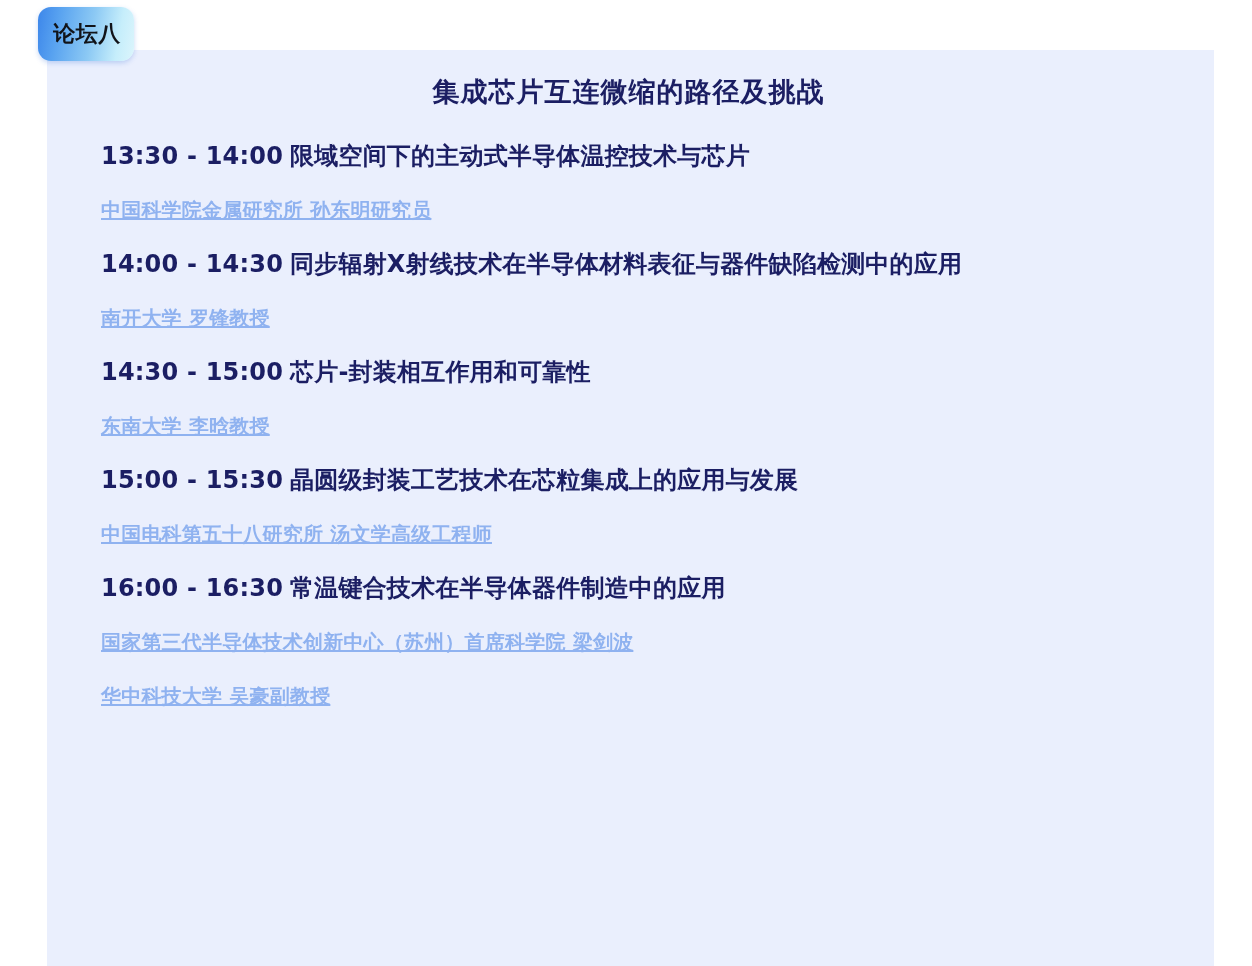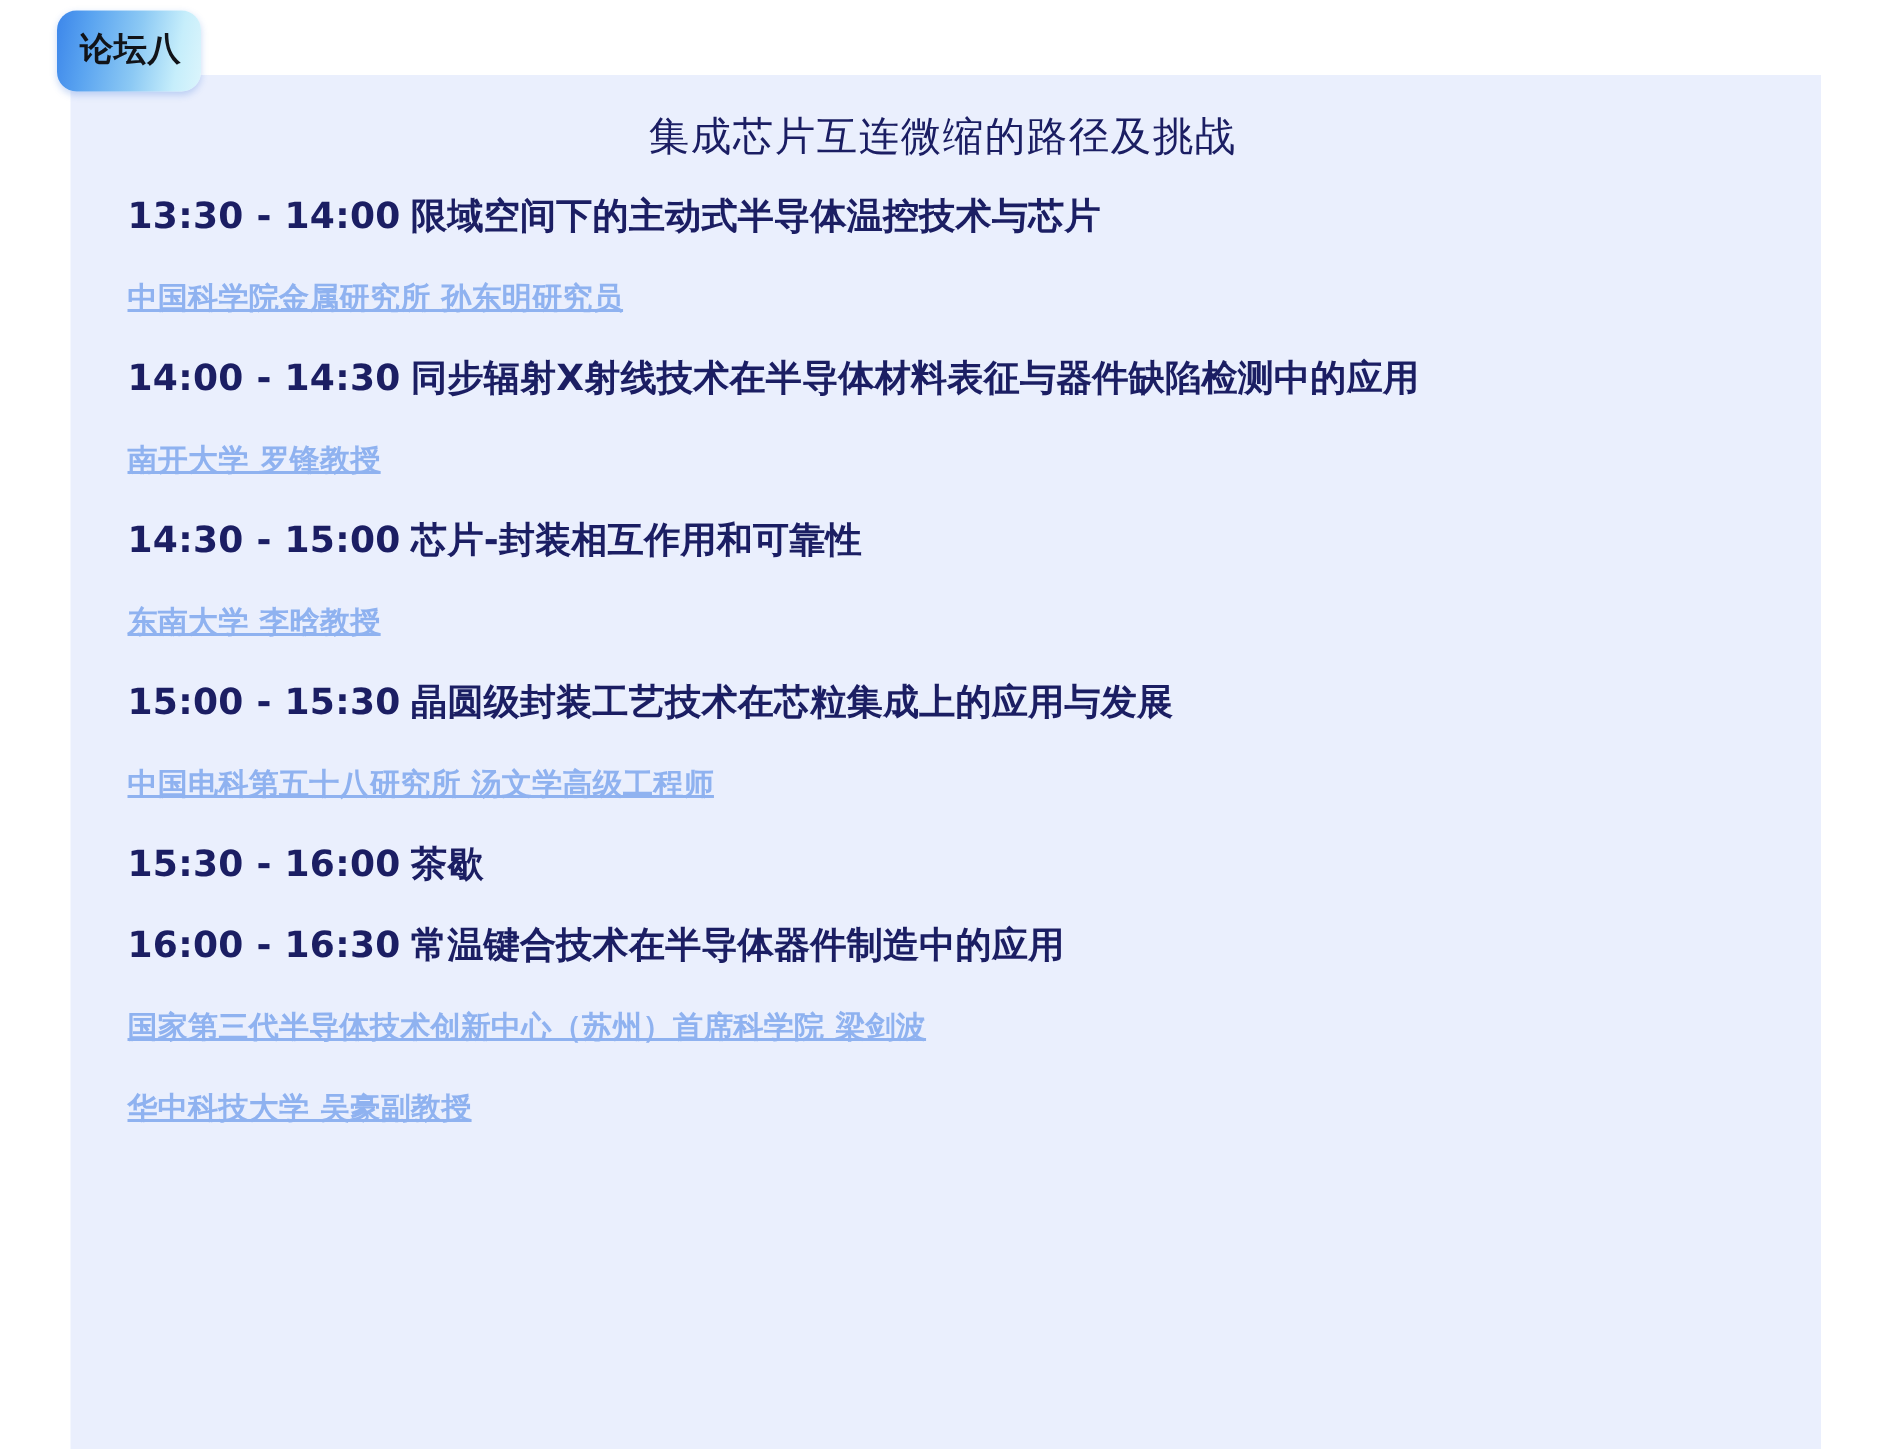--- a/index.html
+++ b/index.html
@@ -50,30 +50,30 @@
   }
 
   .card-inner {
     position: relative;
     padding-top: 22px;
   }
 
   .session-title {
     text-align: center;
     font-size: 27px;
-    font-weight: normal;
+    font-weight: bold;
     color: #1b1e63;
     letter-spacing: 1px;
     margin: 0 0 4px 0;
     padding-right: 4px;
     line-height: 1.5;
   }
 
   .agenda {
-    margin: 0;
+    margin: 16px;
     padding: 0 30px 0 38px;
     list-style: none;
   }
 
   .agenda-item {
     margin: 0;
     padding: 0;
   }
 
   .agenda-line {
@@ -119,23 +119,20 @@
         </li>
         <li class="agenda-item">
           <div class="agenda-line"><span class="agenda-time">14:30 - 15:00</span><span class="agenda-heading">芯片-封装相互作用和可靠性</span></div>
           <div class="agenda-speaker">东南大学 李晗教授</div>
         </li>
         <li class="agenda-item">
           <div class="agenda-line"><span class="agenda-time">15:00 - 15:30</span><span class="agenda-heading">晶圆级封装工艺技术在芯粒集成上的应用与发展</span></div>
           <div class="agenda-speaker">中国电科第五十八研究所 汤文学高级工程师</div>
         </li>
         <li class="agenda-item">
-          <div class="agenda-line"><span class="agenda-time">15:30 - 16:00</span><span class="agenda-heading">茶歇</span></div>
-        </li>
-        <li class="agenda-item">
           <div class="agenda-line"><span class="agenda-time">16:00 - 16:30</span><span class="agenda-heading">常温键合技术在半导体器件制造中的应用</span></div>
           <div class="agenda-speaker">国家第三代半导体技术创新中心（苏州）首席科学院 梁剑波</div>
         </li>
         <li class="agenda-item">
           <div class="agenda-speaker">华中科技大学 吴豪副教授</div>
         </li>
       </ul>
   </div>
 </div>
 

